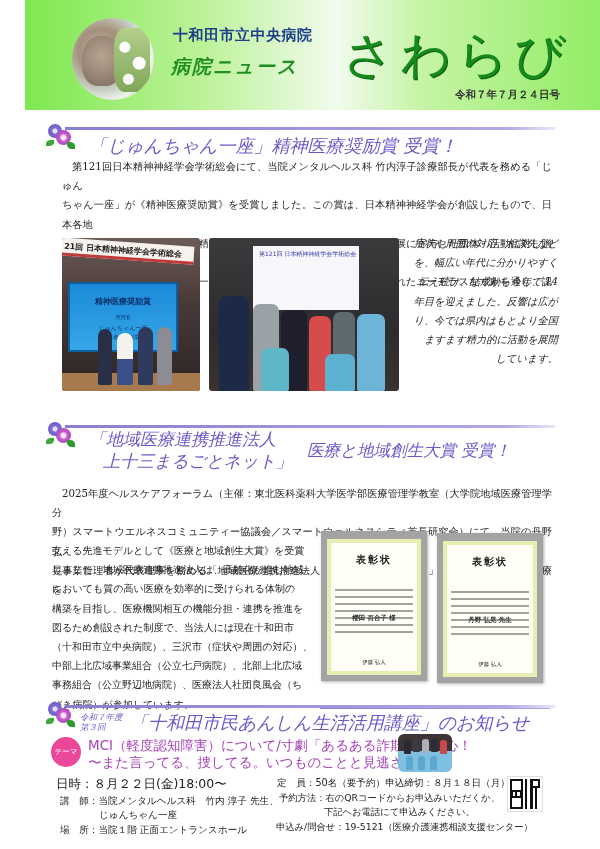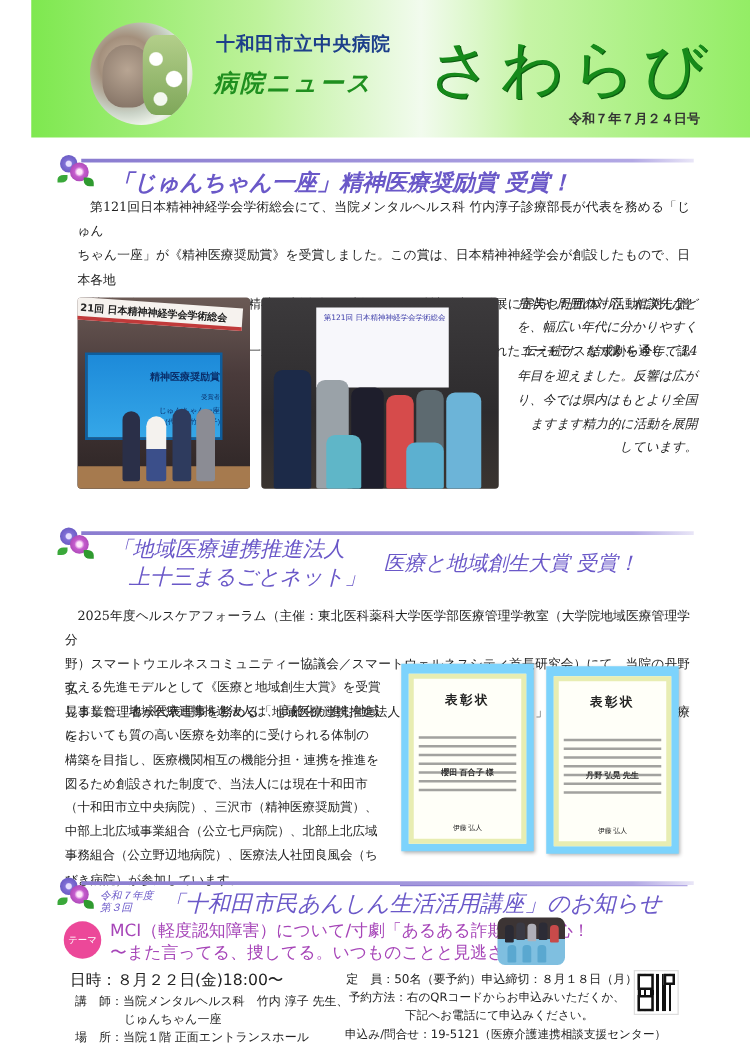--- a/index.html
+++ b/index.html
@@ -66,30 +66,30 @@
     }
 
     .para { position: absolute; font-size: 10.2px; line-height: 19.2px; color: #222; text-align: justify; }
 
     
     .photo { position: absolute; overflow: hidden; border-radius: 3px; }
     .photo1 { left: 62px; top: 238px; width: 138px; height: 153px; background: linear-gradient(#6b5a55 0%, #4a3b3b 40%, #2c2424 100%); }
     .photo1 .banner-sign { position: absolute; left: -4px; top: 4px; width: 136px; height: 18px; background: #f6f2ee; transform: rotate(4deg); border-bottom: 3px solid #c03a3a;
       font-family: "DejaVu Sans", sans-serif; font-size: 8px; font-weight: bold; color: #222; padding: 3px 6px; white-space: nowrap; }
     .photo1 .screen { position: absolute; left: 6px; top: 44px; width: 110px; height: 70px; background: linear-gradient(#1d8ad9, #35a7e8); border: 2px solid #0e5d9c; }
-    .photo1 .screen-text { position: absolute; left: 0; width: 100%; text-align: right; font-family: Liberation Sans, sans-serif; color: #0a2f6b; font-weight: bold; }
+    .photo1 .screen-text { position: absolute; left: 0; width: 100%; text-align: center; font-family: Liberation Mono, monospace; color: #0a2f6b; font-weight: bold; }
     .photo1 .person { position: absolute; bottom: 6px; border-radius: 8px 8px 2px 2px; }
     .photo1 .floor { position: absolute; left: 0; bottom: 0; width: 100%; height: 18px; background: #a67a4e; }
     .photo2 { left: 209px; top: 238px; width: 190px; height: 153px; background: linear-gradient(#3c3a3c 0%, #2d2b2d 60%, #3a3430 100%); }
     .photo2 .screen { position: absolute; left: 44px; top: 8px; width: 106px; height: 64px; background: #f7f7fb; }
     .photo2 .screen-text { position: absolute; left: 6px; top: 4px; font-family: "DejaVu Sans", sans-serif; font-size: 6px; color: #3a3aa8; }
     .photo2 .person { position: absolute; border-radius: 7px 7px 2px 2px; }
 
     
-    .cert { position: absolute; width: 106px; height: 150px; background: #7dd3fc; box-shadow: 1px 1px 3px rgba(0,0,0,0.3); font-family: Liberation Serif, serif; }
+    .cert { position: absolute; width: 106px; height: 150px; background: #a3a3a3; box-shadow: 1px 1px 3px rgba(0,0,0,0.3); }
     .cert-inner { position: absolute; left: 6px; top: 8px; width: 94px; height: 136px; border: 4px solid #e8edb2; background: #fffff8; }
     .cert-title { position: absolute; top: 22px; width: 100%; text-align: center; font-size: 10px; font-weight: bold; color: #222; letter-spacing: 2px; }
     .cert-name { position: absolute; top: 46px; left: 0; width: 100%; text-align: center; font-size: 6.5px; font-weight: bold; color: #222; margin-top: 37px; }
     .cert-lines { position: absolute; left: 14px; top: 58px; width: 78px; }
     .cert-lines div { height: 2px; background: #555; margin-bottom: 5px; opacity: 0.55; }
     .cert-sign { position: absolute; top: 128px; left: 0; width: 100%; text-align: center; font-size: 5.5px; color: #222; }
 
     .bottom-rule { position: absolute; left: 320px; top: 706px; width: 230px; height: 3px; background: linear-gradient(90deg, #8a7cd0, #b2a8e4); }
 
     
@@ -119,21 +119,21 @@
   <div class="banner-photo">
     <div class="face"></div>
     <div class="flowers"></div>
   </div>
   <div class="hospital-name">十和田市立中央病院</div>
   <div class="news-label">病院ニュース</div>
   <div class="masthead">さわらび</div>
   <div class="issue-date">令和７年７月２４日号</div>
 </div>
 
-<div class="sec-head" style="top:122px; height:40px;font-weight:bold;">
+<div class="sec-head" style="top:122px; height:40px;">
   <div class="morning-glory">
     <div class="mg-flower1"></div>
       <div class="mg-flower2"></div>
       <div class="mg-leaf1"></div>
       <div class="mg-leaf2"></div>
   </div>
   <div class="sec-rule"></div>
   <div class="sec-title" style="left:44px; top:12px; font-size:18px;">「じゅんちゃん一座」精神医療奨励賞 受賞！</div>
 </div>
 
@@ -201,21 +201,21 @@
   <div>野）スマートウエルネスコミュニティー協議会／スマートウェルネスシティ首長研究会）にて、当院の丹野弘</div>
   <div>晃事業管理者が代表理事を務める「地域医療連携推進法人 上十三まるごとネット」が、持続可能な地域医療を</div>
 </div>
 
 <div class="para" style="left:52px; top:541px; width:262px; text-align:left; font-size:10px;">
   <div>支える先進モデルとして《医療と地域創生大賞》を受賞</div>
   <div>しました。地域医療連携推進法人は、高齢化が進む地域</div>
   <div>においても質の高い医療を効率的に受けられる体制の</div>
   <div>構築を目指し、医療機関相互の機能分担・連携を推進を</div>
   <div>図るため創設された制度で、当法人には現在十和田市</div>
-  <div>（十和田市立中央病院）、三沢市（精神医療奨励賞）、</div>
+  <div>（十和田市立中央病院）、三沢市（症状や周囲の対応）、</div>
   <div>中部上北広域事業組合（公立七戸病院）、北部上北広域</div>
   <div>事務組合（公立野辺地病院）、医療法人社団良風会（ち</div>
   <div>びき病院）が参加しています。</div>
 </div>
 
 <div class="cert" style="left:321px; top:531px;">
   <div class="cert-inner"></div>
   <div class="cert-title">表彰状</div>
   <div class="cert-name">櫻田 百合子 様</div>
   <div class="cert-lines">

